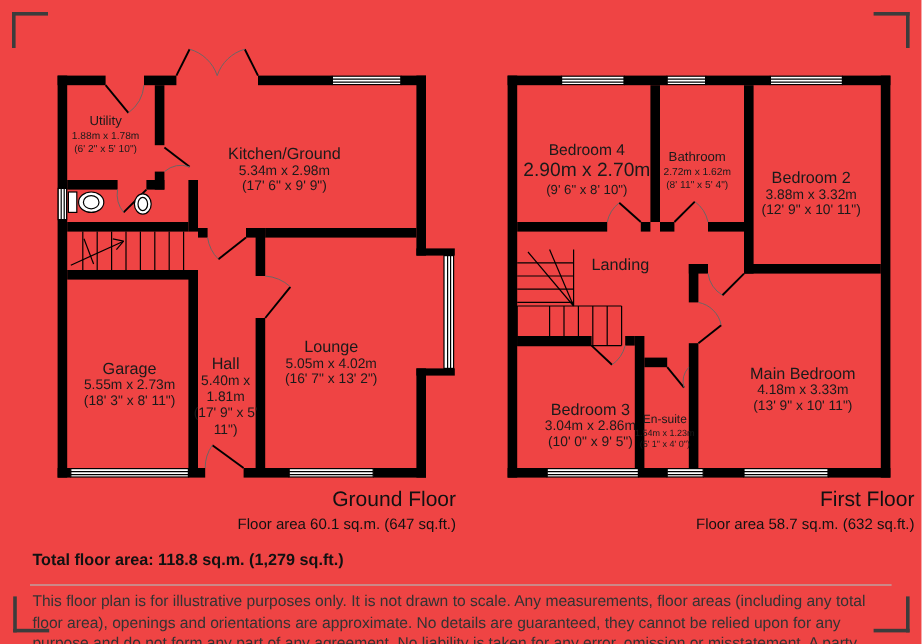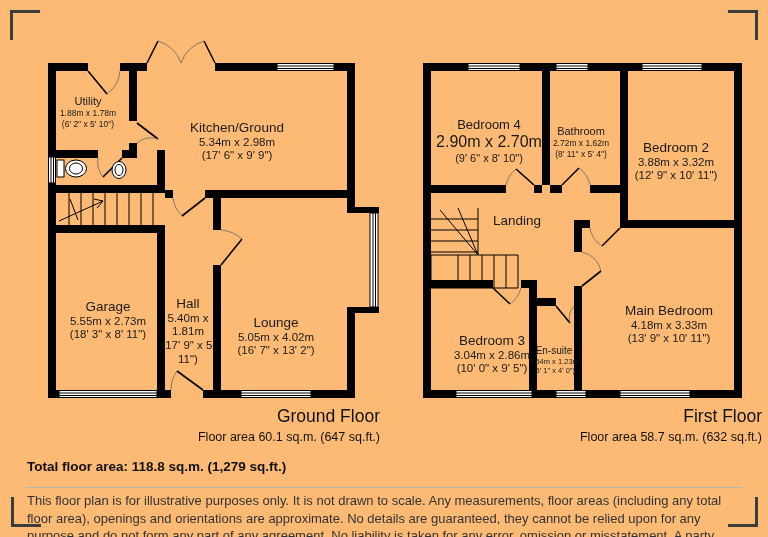--- a/index.html
+++ b/index.html
@@ -1,16 +1,16 @@
 <!DOCTYPE html>
 <html><head>
 <meta charset="utf-8">
 <style>
   html,body{margin:0;padding:0;background:#fff;}
-  .page{position:relative;width:768px;height:537px;background:#fdba74;overflow:hidden;
+  .page{position:relative;width:768px;height:537px;background:#ef4444;overflow:hidden;
         font-family:"Liberation Sans",sans-serif;color:#1a1a1a;}
   
   .bracket{position:absolute;width:27px;height:27px;}
   .bracket.tl{left:10px;top:10px;border-left:3px solid #3c3c3c;border-top:3px solid #3c3c3c;}
   .bracket.tr{right:10px;top:10px;border-right:3px solid #3c3c3c;border-top:3px solid #3c3c3c;}
   .bracket.bl{left:11px;bottom:10px;border-left:3px solid #3c3c3c;border-bottom:3px solid #3c3c3c;}
   .bracket.br{right:10px;bottom:10px;border-right:3px solid #3c3c3c;border-bottom:3px solid #3c3c3c;}
   .plan{position:absolute;top:40px;width:335px;height:360px;}
   .plan.ground{left:45px;}
   .plan.first{left:420px;width:325px;}
@@ -176,21 +176,21 @@
     <div class="room-label" style="left:63px;top:281px;">
       <div class="room-name">Garage</div>
       <div class="room-dims">5.55m x 2.73m</div>
       <div class="room-dims">(18' 3" x 8' 11")</div>
     </div>
     <div class="room-label wrap" style="left:143px;top:291px;">
       <div class="room-name">Hall</div>
       <div class="room-dims">5.40m x 1.81m</div>
       <div class="room-dims">(17' 9" x 5' 11")</div>
     </div>
-    <div class="room-label" style="left:231px;top:263px;margin-top:34px;">
+    <div class="room-label" style="left:231px;top:263px;">
       <div class="room-name">Lounge</div>
       <div class="room-dims">5.05m x 4.02m</div>
       <div class="room-dims">(16' 7" x 13' 2")</div>
     </div>
   </div>
 
   <div class="plan first">
     <svg width="325" height="360" viewBox="0 0 325 360">
       <g fill="#000000">
 

